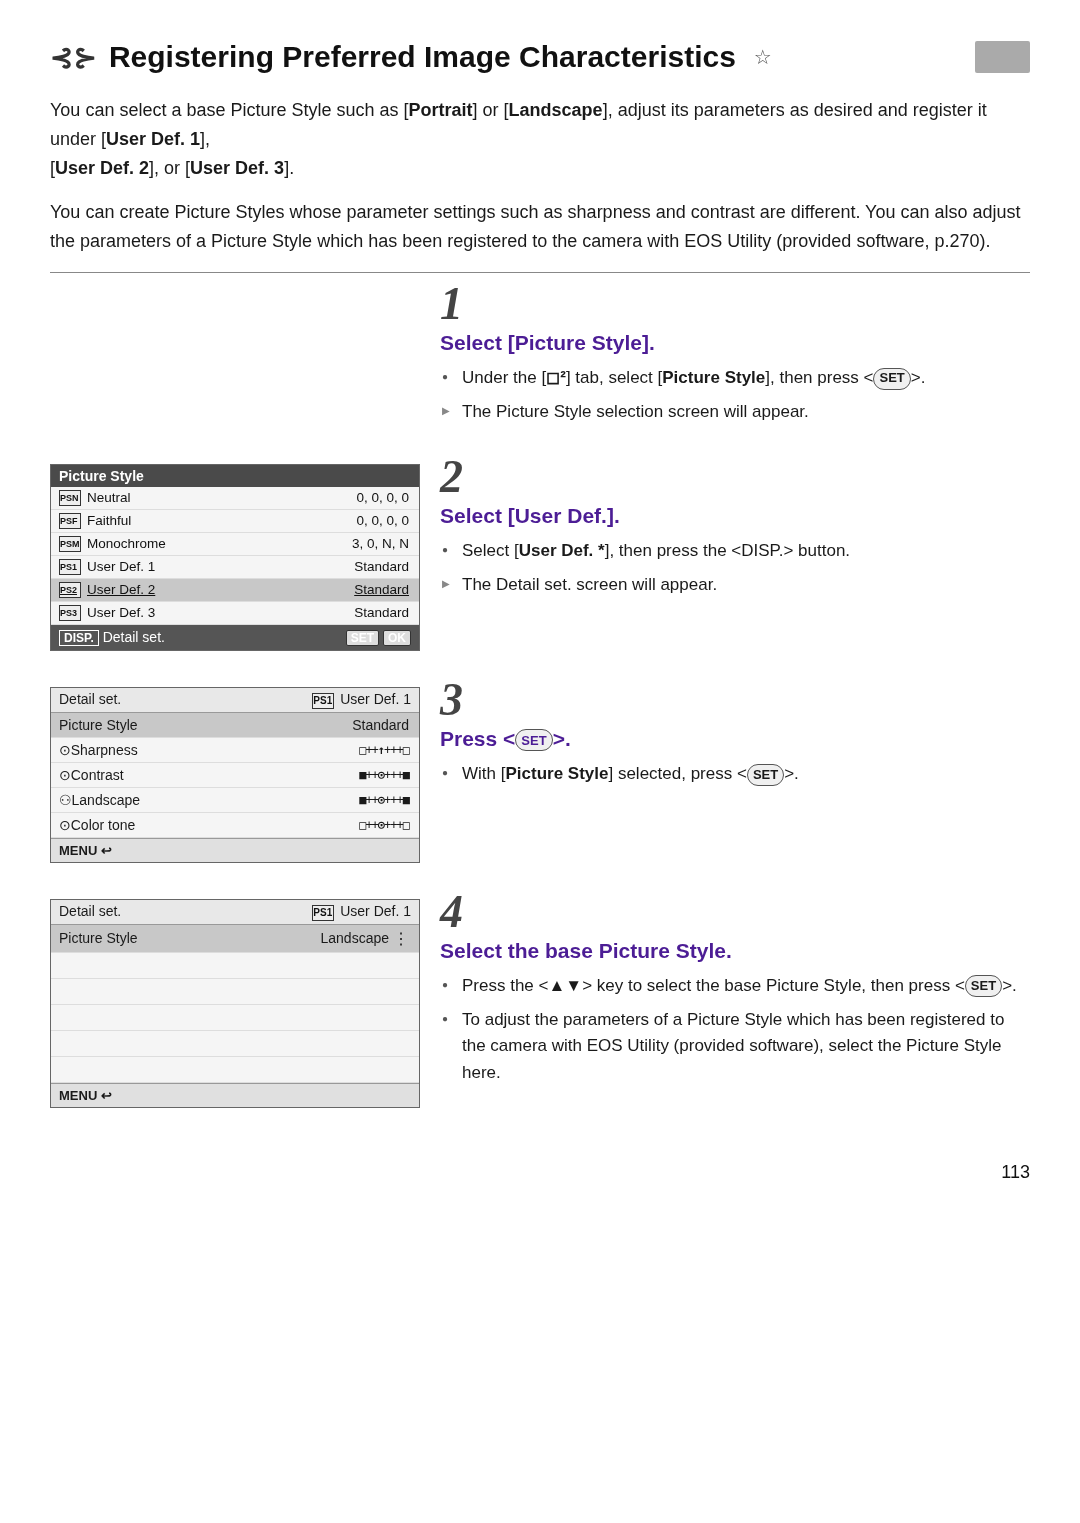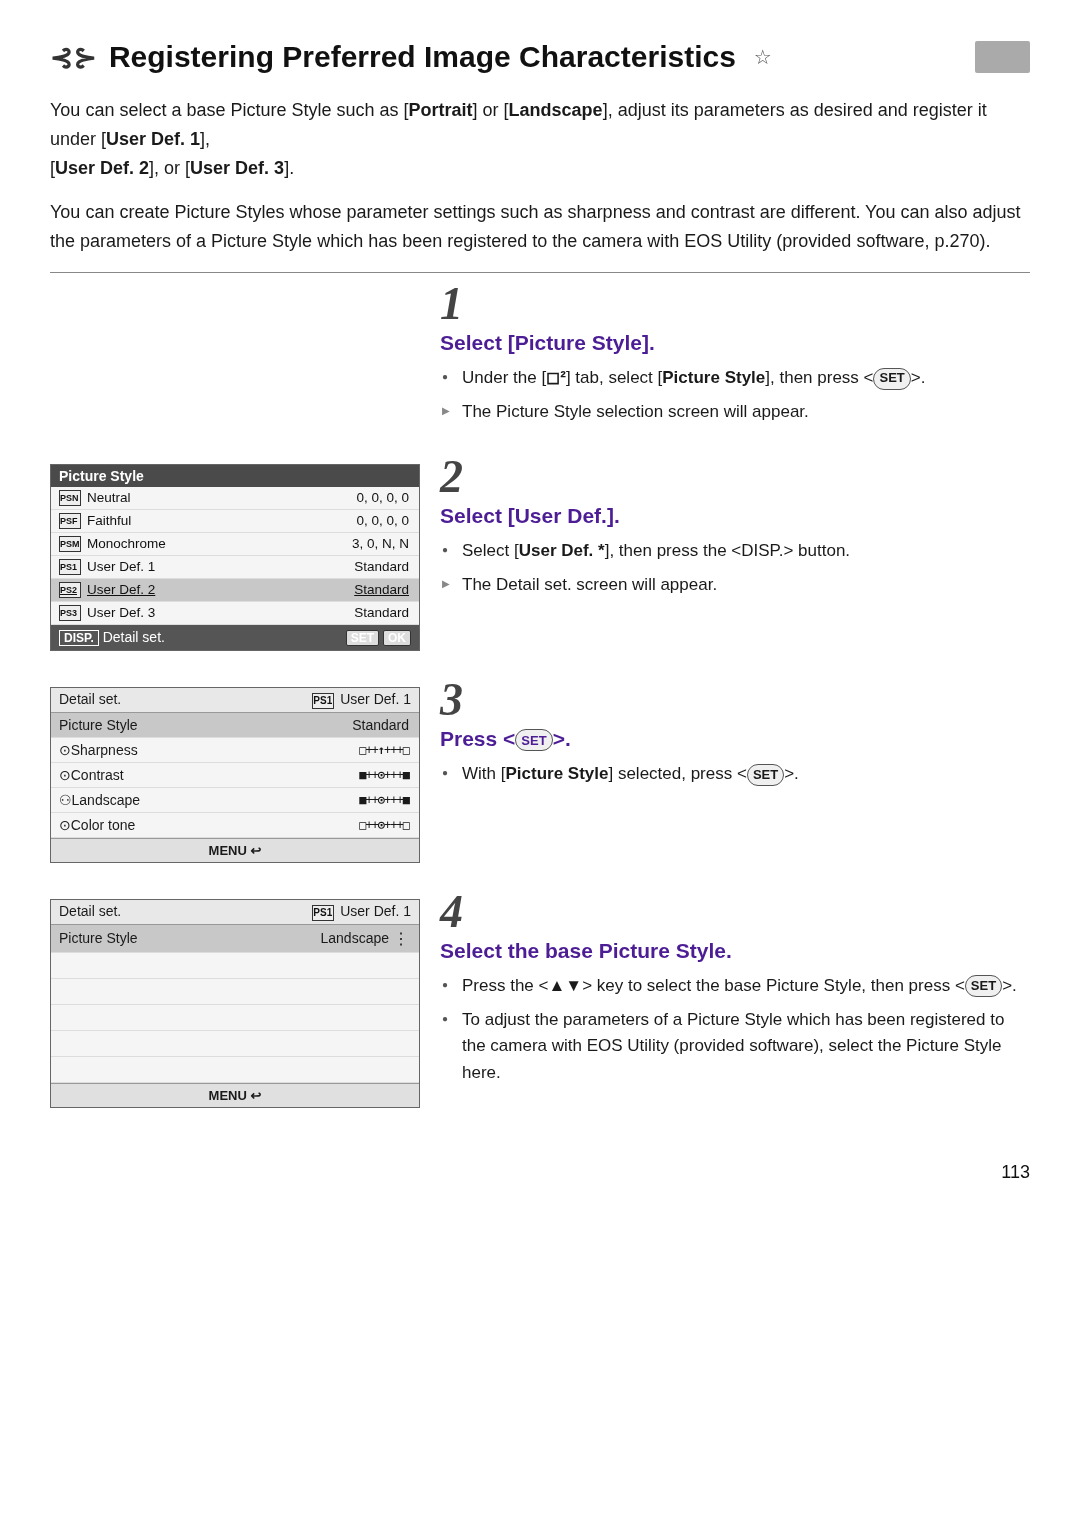--- a/index.html
+++ b/index.html
@@ -237,21 +237,21 @@
     .slider-bar {
       display: inline-flex;
       align-items: center;
       font-size: 12px;
       letter-spacing: -1px;
       font-family: monospace;
     }
 
     
     .menu-footer {
-      text-align: center;
+      text-align: left;
       padding: 4px 8px;
       background: #e0e0e0;
       border-top: 1px solid #999;
       font-size: 13px;
       font-weight: bold;
     }
 
     
     .page-number {
       text-align: right;

